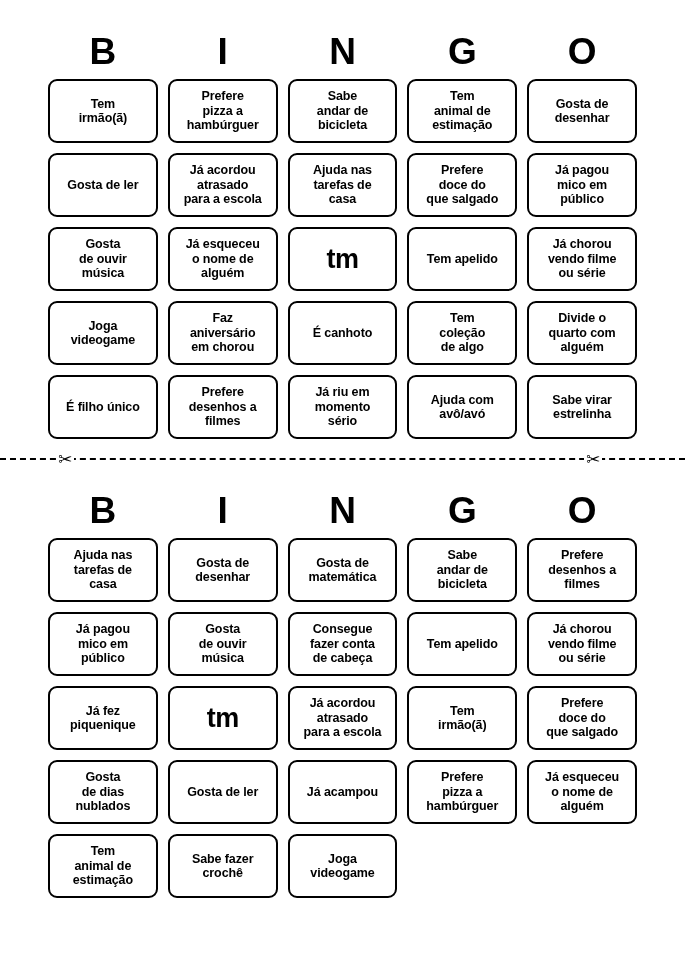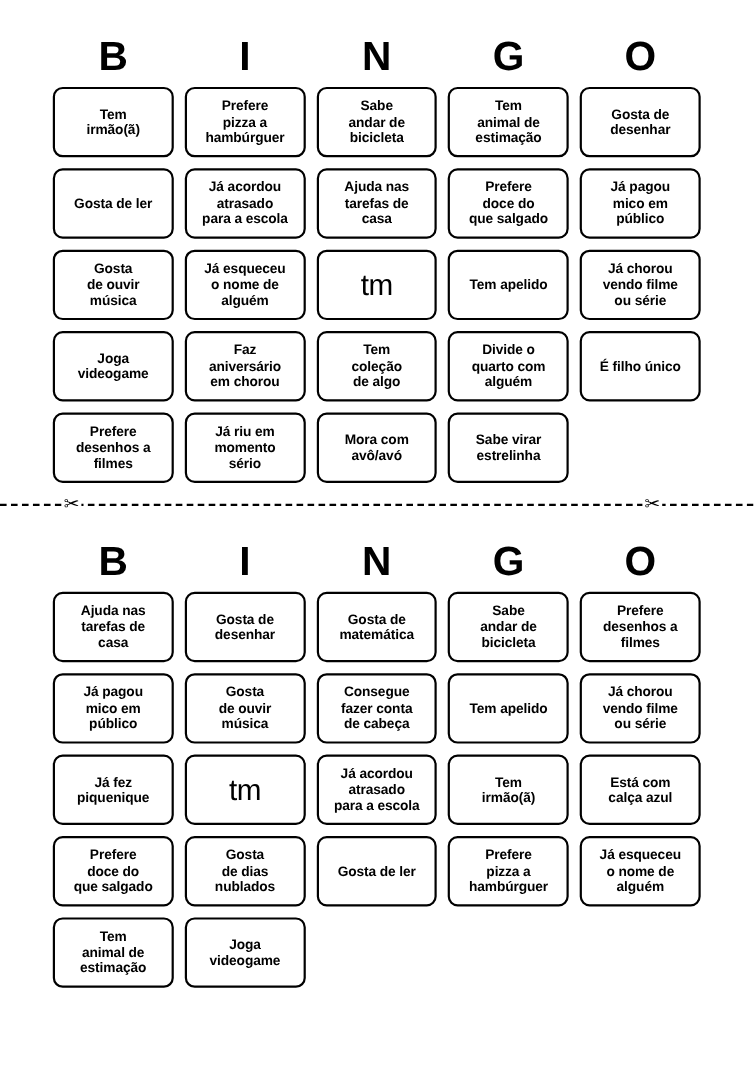--- a/index.html
+++ b/index.html
@@ -73,21 +73,21 @@
     font-size: 12.5px;
     font-weight: bold;
     line-height: 14.5px;
     letter-spacing: -0.1px;
     white-space: pre-line;
     font-family: "Liberation Sans", sans-serif;
   }
 
   .cell-logo .cell-text {
     font-size: 27px;
-    font-weight: normal;
+    font-weight: bold;
     line-height: 28px;
     letter-spacing: -0.5px;
   }
 
   
   .cut-line {
     position: relative;
     height: 40px;
     margin: 0;
     width: 685px;
@@ -203,20 +203,23 @@
       <div class="cell">
           <span class="cell-text">Joga
 videogame</span>
         </div>
       <div class="cell">
           <span class="cell-text">Faz
 aniversário
 em chorou</span>
         </div>
       <div class="cell">
+          <span class="cell-text">É canhoto</span>
+        </div>
+      <div class="cell">
           <span class="cell-text">Tem
 coleção
 de algo</span>
         </div>
       <div class="cell">
           <span class="cell-text">Divide o
 quarto com
 alguém</span>
         </div>
 
@@ -227,21 +230,21 @@
           <span class="cell-text">Prefere
 desenhos a
 filmes</span>
         </div>
       <div class="cell">
           <span class="cell-text">Já riu em
 momento
 sério</span>
         </div>
       <div class="cell">
-          <span class="cell-text">Mora com
+          <span class="cell-text">Ajuda com
 avô/avó</span>
         </div>
       <div class="cell">
           <span class="cell-text">Sabe virar
 estrelinha</span>
         </div>
     </div>
   </div>
 
   <div class="cut-line">
@@ -320,52 +323,55 @@
           <span class="cell-text">Já acordou
 atrasado
 para a escola</span>
         </div>
       <div class="cell">
           <span class="cell-text">Tem
 irmão(ã)</span>
         </div>
 
       <div class="cell">
-          <span class="cell-text">Está com
-calça azul</span>
-        </div>
-      <div class="cell">
           <span class="cell-text">Prefere
 doce do
 que salgado</span>
         </div>
       <div class="cell">
           <span class="cell-text">Gosta
 de dias
 nublados</span>
         </div>
       <div class="cell">
           <span class="cell-text">Gosta de ler</span>
         </div>
+      <div class="cell">
+          <span class="cell-text">Já acampou</span>
+        </div>
 
       <div class="cell">
           <span class="cell-text">Prefere
 pizza a
 hambúrguer</span>
         </div>
       <div class="cell">
           <span class="cell-text">Já esqueceu
 o nome de
 alguém</span>
         </div>
       <div class="cell">
           <span class="cell-text">Tem
 animal de
 estimação</span>
         </div>
       <div class="cell">
+          <span class="cell-text">Sabe fazer
+crochê</span>
+        </div>
+      <div class="cell">
           <span class="cell-text">Joga
 videogame</span>
         </div>
     </div>
   </div>
 
 </div>
 
 </body></html>

